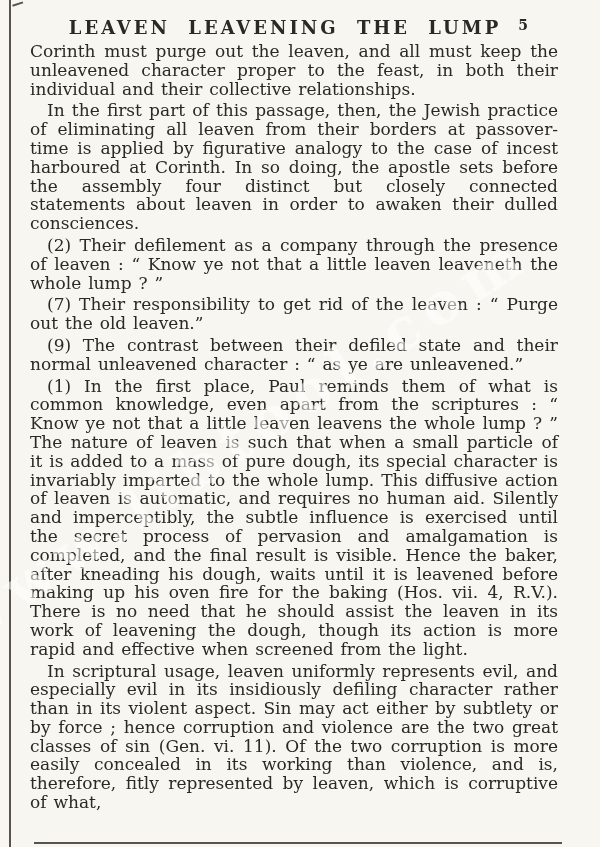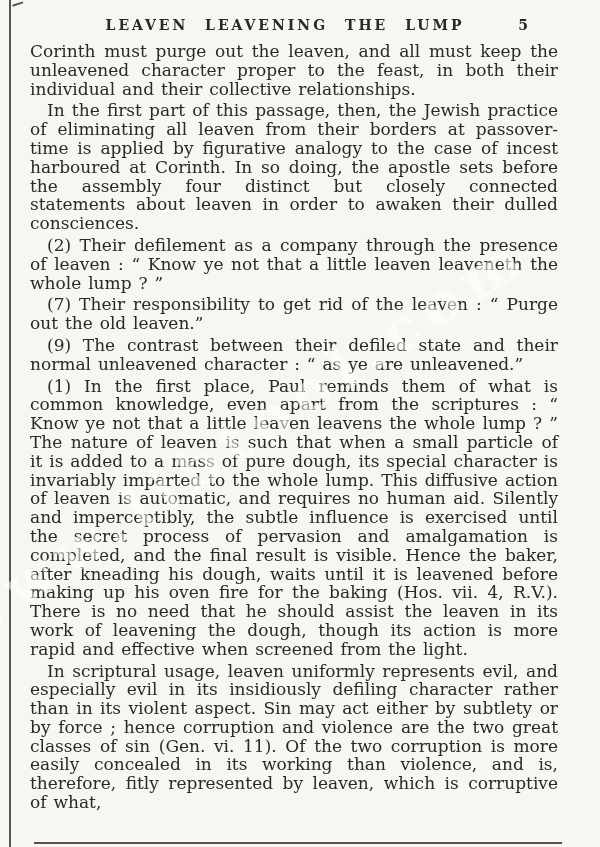--- a/index.html
+++ b/index.html
@@ -53,21 +53,21 @@
     position: relative;
     height: 40px;
   }
   .head-title {
     position: absolute;
     left: 0;
     right: 30px;
     top: 17px;
     text-align: center;
     font-weight: 700;
-    font-size: 14px;
+    font-size: 18px;
     letter-spacing: 3px;
     word-spacing: 9px;
     white-space: nowrap;
   }
   .page-number {
     position: absolute;
     right: 72px;
     top: 17px;
     font-weight: 700;
     font-size: 14px;

